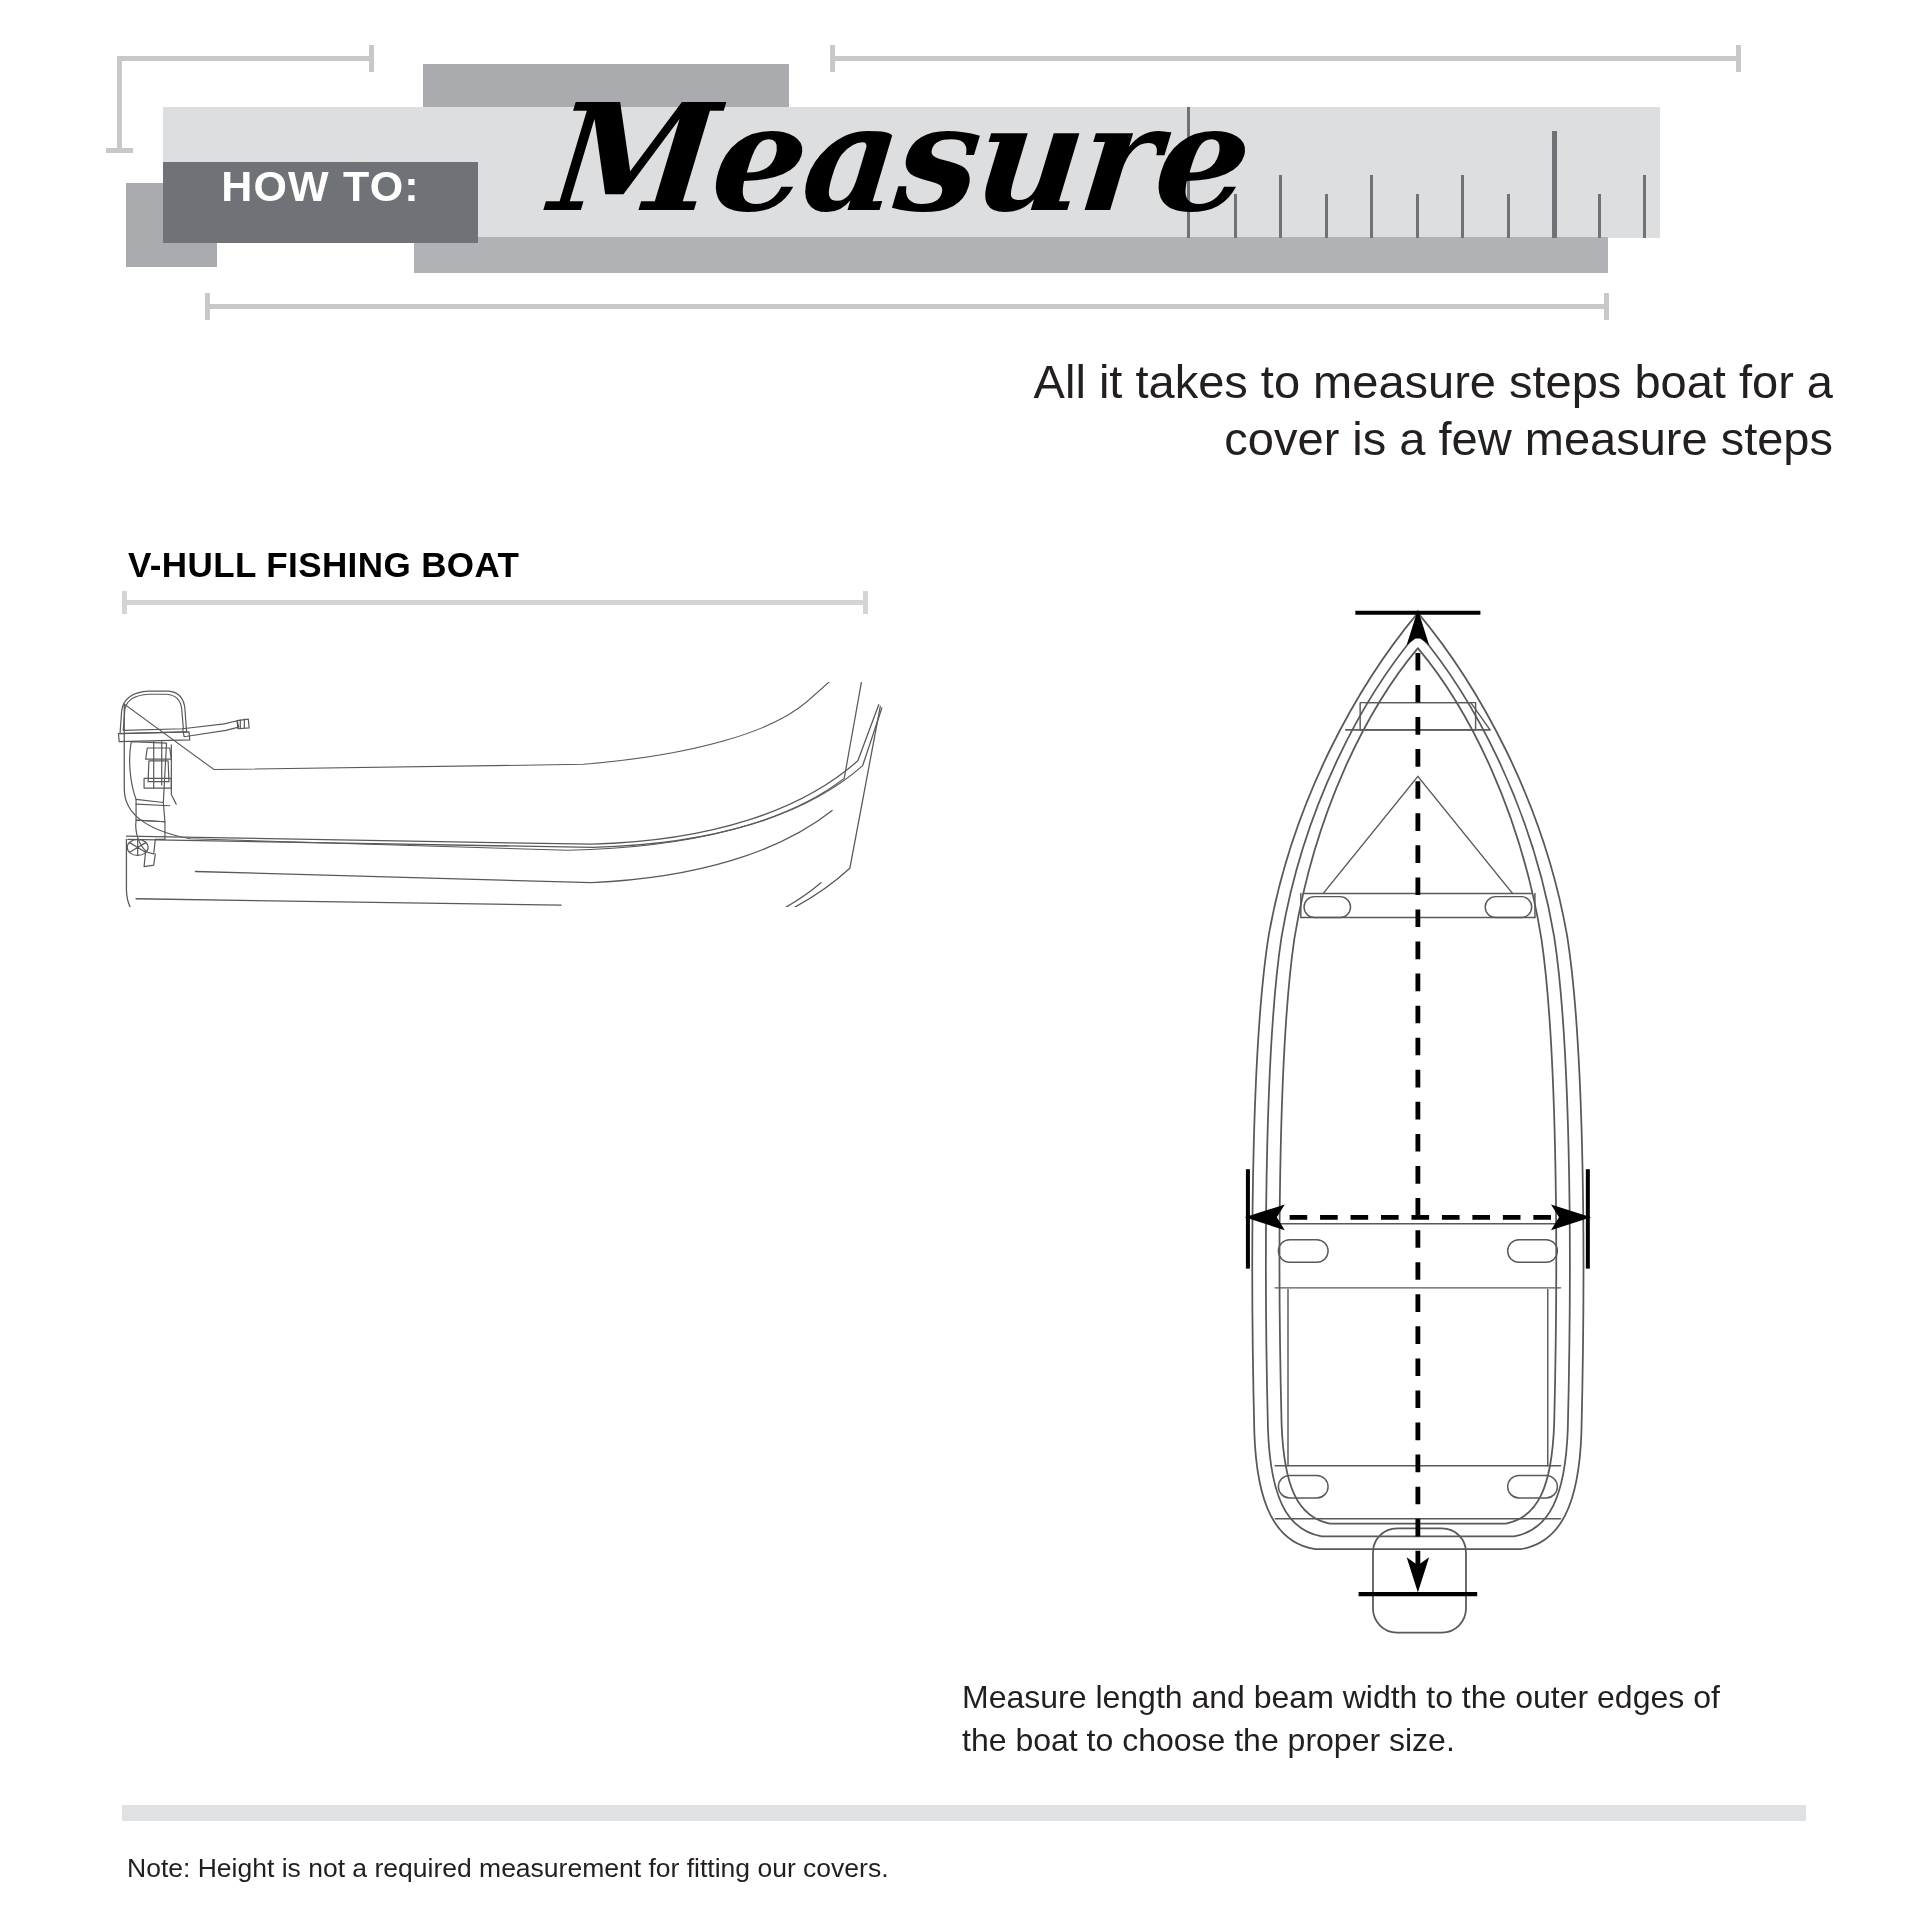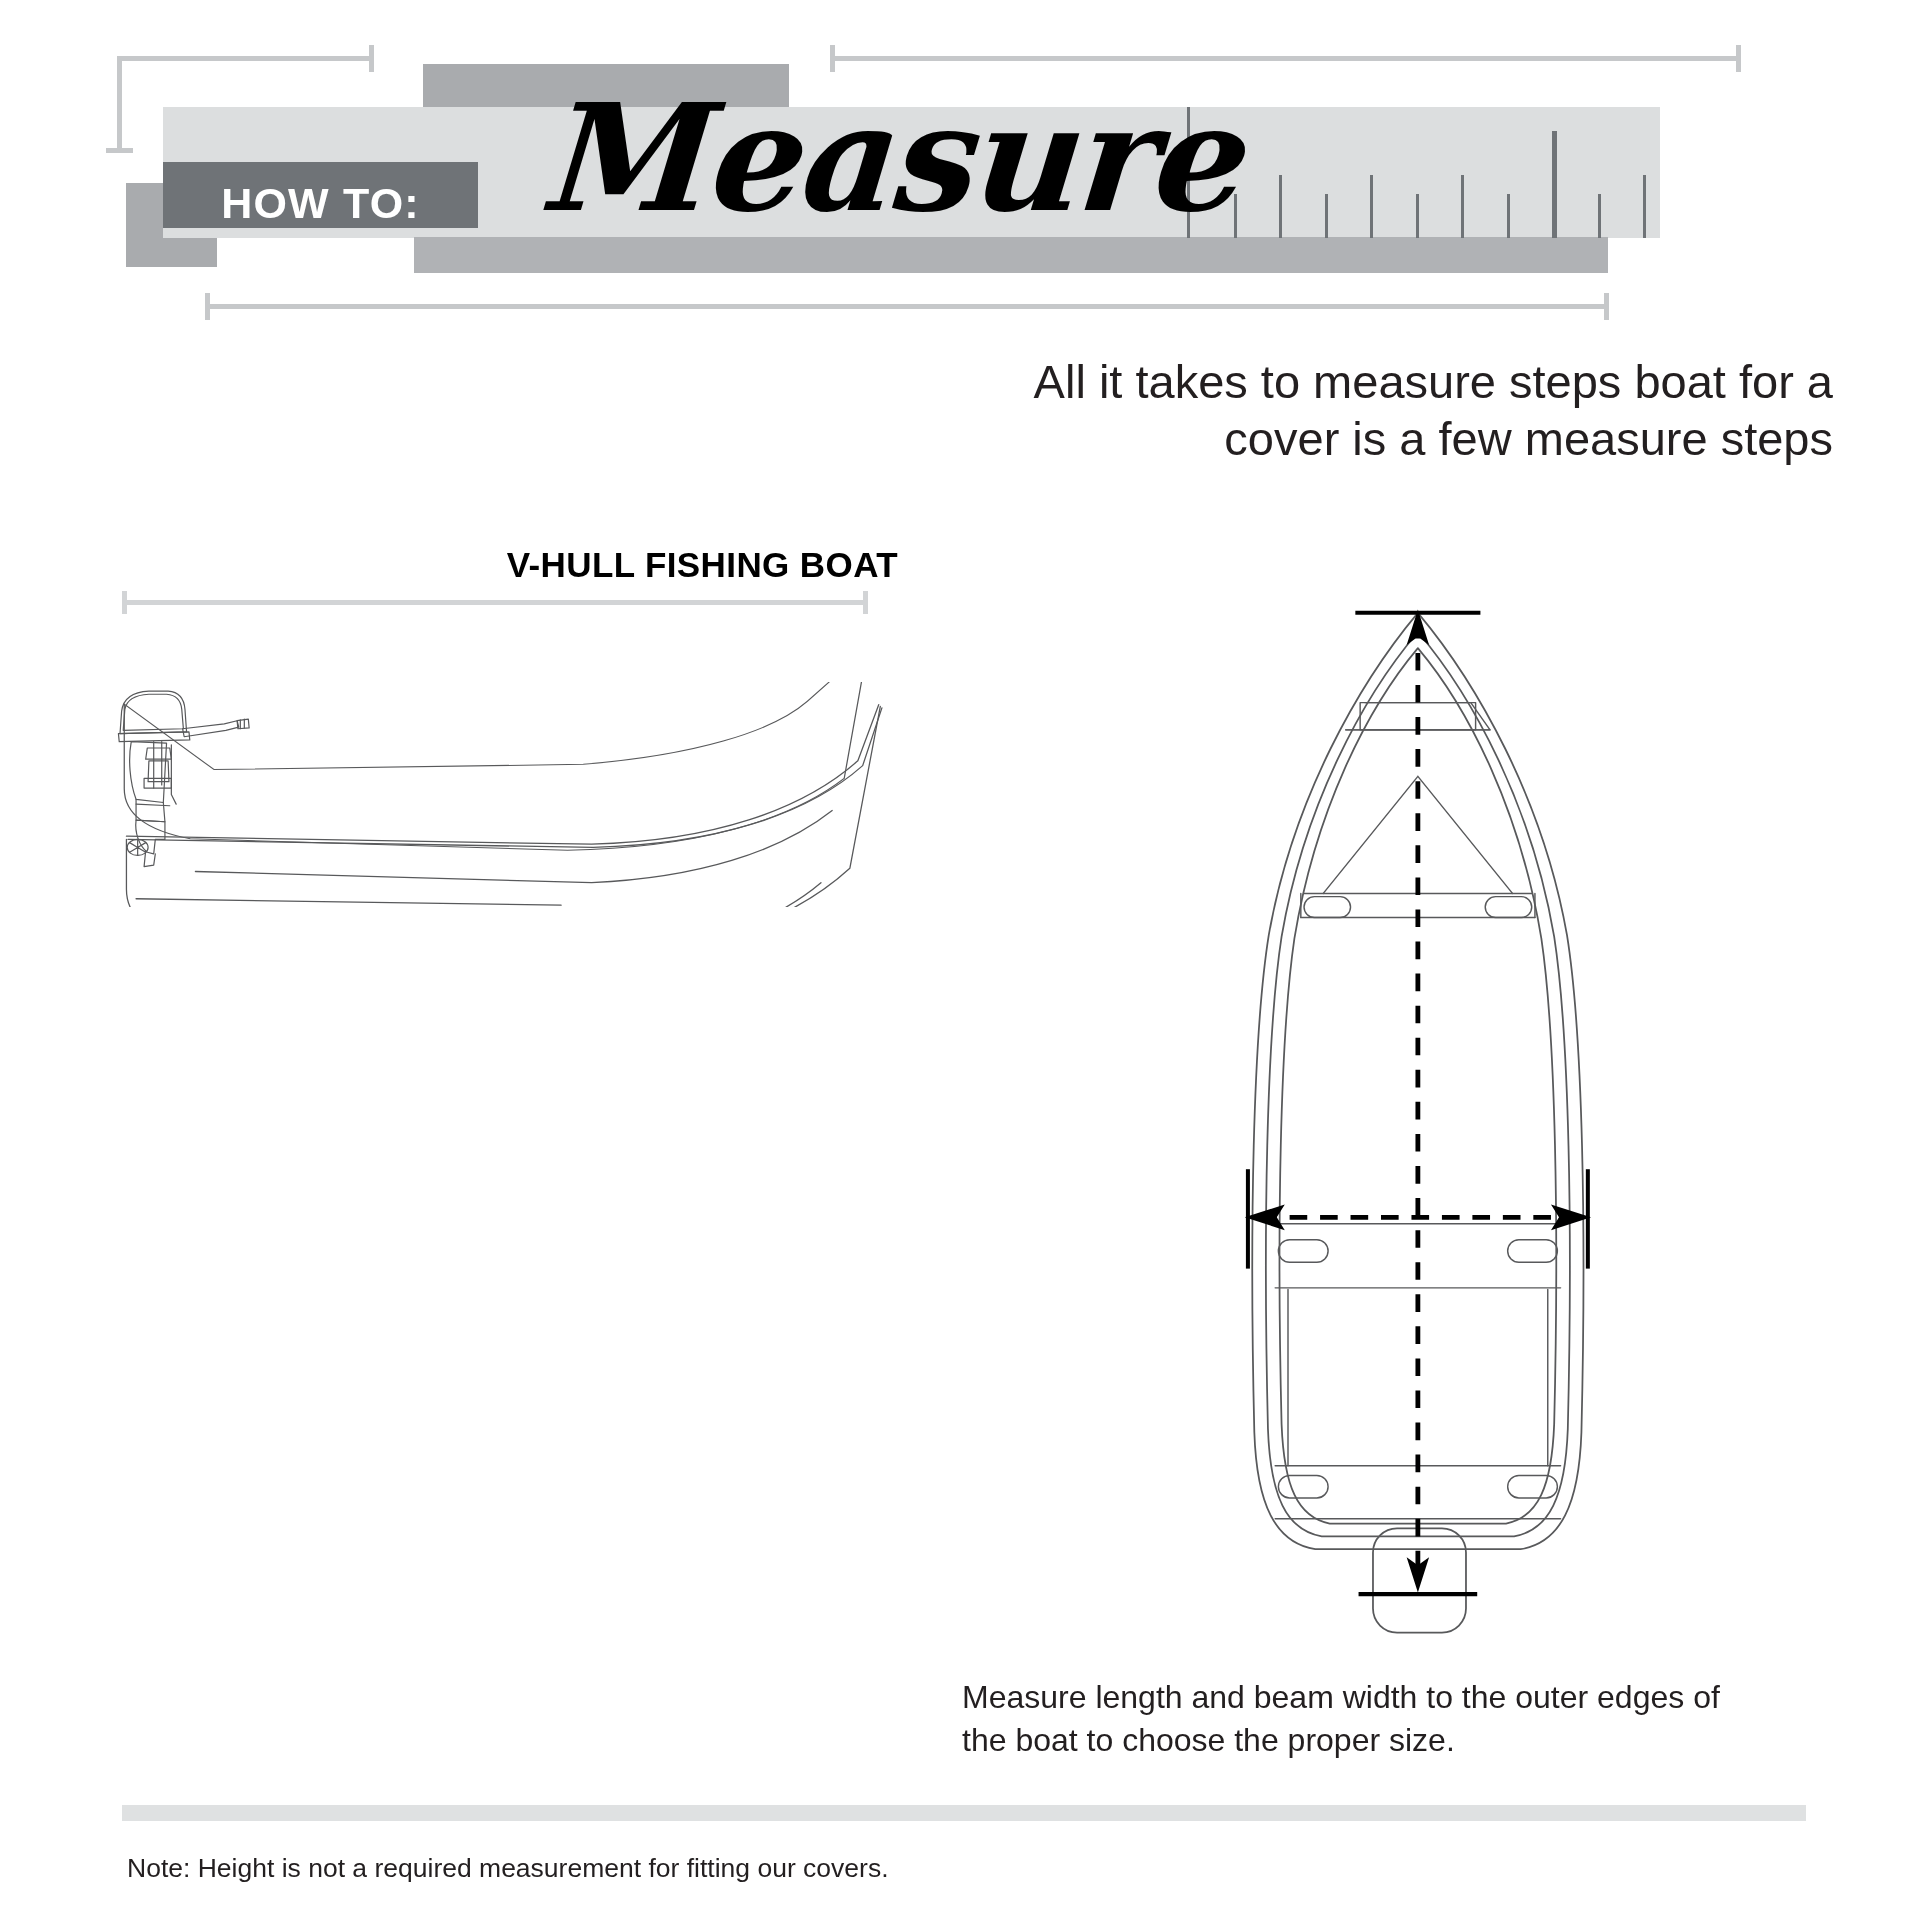--- a/index.html
+++ b/index.html
@@ -41,24 +41,24 @@
   }
   .hdr-bar-smallbox {      
     position: absolute;
     left: 126px; top: 183px;
     width: 91px; height: 84px;
     background: #a9abae;
   }
   .hdr-howto {
     position: absolute;
     left: 163px; top: 162px;
-    width: 315px; height: 66px;
+    width: 315px; height: 81px;
     background: #6f7377;
     display: flex;
-    align-items: flex-end;
+    align-items: flex-start;
     justify-content: center;
   }
   .hdr-howto span {
     color: #ffffff;
     font-size: 43px;
     font-weight: 700;
     letter-spacing: 1.2px;
     font-family: "Liberation Sans", sans-serif;
   }
   .hdr-script {
@@ -121,21 +121,21 @@
     color: #231f20;
     font-family: "Liberation Sans", sans-serif;
     font-weight: 300;
   }
 
   
   #section-title {
     position: absolute;
     left: 128px; top: 545px;
     width: 770px;
-    text-align: right;
+    text-align: left;
     font-size: 35px;
     font-weight: 700;
     letter-spacing: 0.4px;
     color: #000000;
   }
   #section-rule {
     position: absolute;
     left: 122px; top: 600px;
     width: 746px; height: 4.8px;
     background: #d2d4d6;

